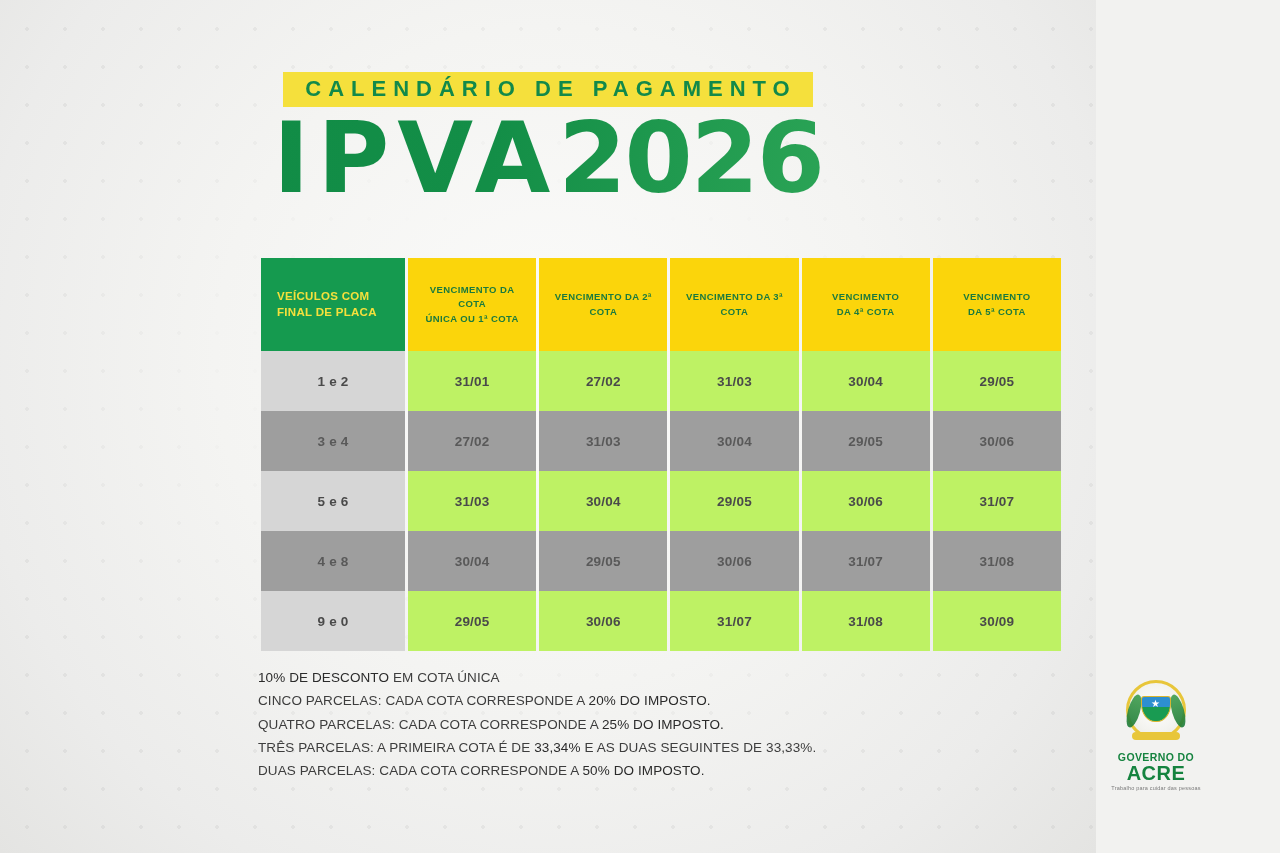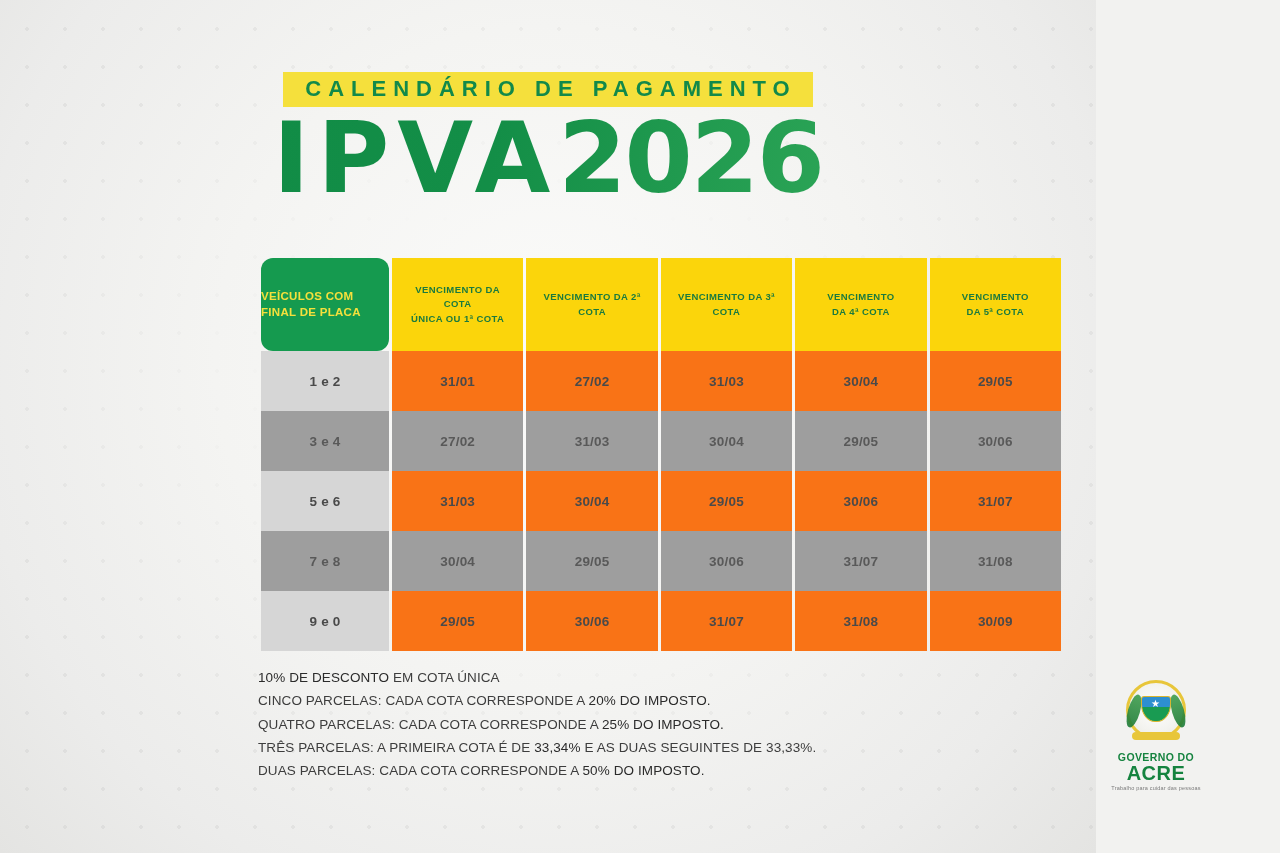--- a/index.html
+++ b/index.html
@@ -86,23 +86,23 @@
   }
   .calendar th.plate-head {
     background: #159a4f;
     color: #f5e03c;
     width: 128px;
     height: 93px;
     font-size: 11.5px;
     font-weight: bold;
     letter-spacing: 0.3px;
     text-align: left;
+    padding-left: 16px;
     line-height: 1.35;
     vertical-align: middle;
-    border-radius: 12px;
   }
   .calendar th.quota-head {
     background: #fbd50b;
     color: #1b7a3e;
     height: 93px;
     font-size: 9.5px;
     font-weight: bold;
     letter-spacing: 0.4px;
     line-height: 1.5;
     text-align: center;
@@ -111,21 +111,21 @@
   }
   .calendar td {
     height: 60px;
     text-align: center;
     vertical-align: middle;
     font-size: 13.5px;
     font-weight: bold;
     color: #4a4a4a;
     letter-spacing: 0.2px;
   }
-  tr.row-light td { background: #f97316; }
+  tr.row-light td { background: #bef264; }
   tr.row-dark  td { background: #9e9e9e; color: #595959; }
   tr.row-light td.plate-cell { background: #d6d6d6; margin-top: 44px; }
   tr.row-dark  td.plate-cell { background: #9e9e9e; }
 
   
   .notes {
     position: absolute;
     left: 258px;
     top: 666px;
     width: 760px;
@@ -276,21 +276,21 @@
       </tr>
       <tr class="row-light">
         <td class="plate-cell">5 e 6</td>
         <td>31/03</td>
         <td>30/04</td>
         <td>29/05</td>
         <td>30/06</td>
         <td>31/07</td>
       </tr>
       <tr class="row-dark">
-        <td class="plate-cell">7 e 8</td>
+        <td class="plate-cell">4 e 8</td>
         <td>30/04</td>
         <td>29/05</td>
         <td>30/06</td>
         <td>31/07</td>
         <td>31/08</td>
       </tr>
       <tr class="row-light">
         <td class="plate-cell">9 e 0</td>
         <td>29/05</td>
         <td>30/06</td>

